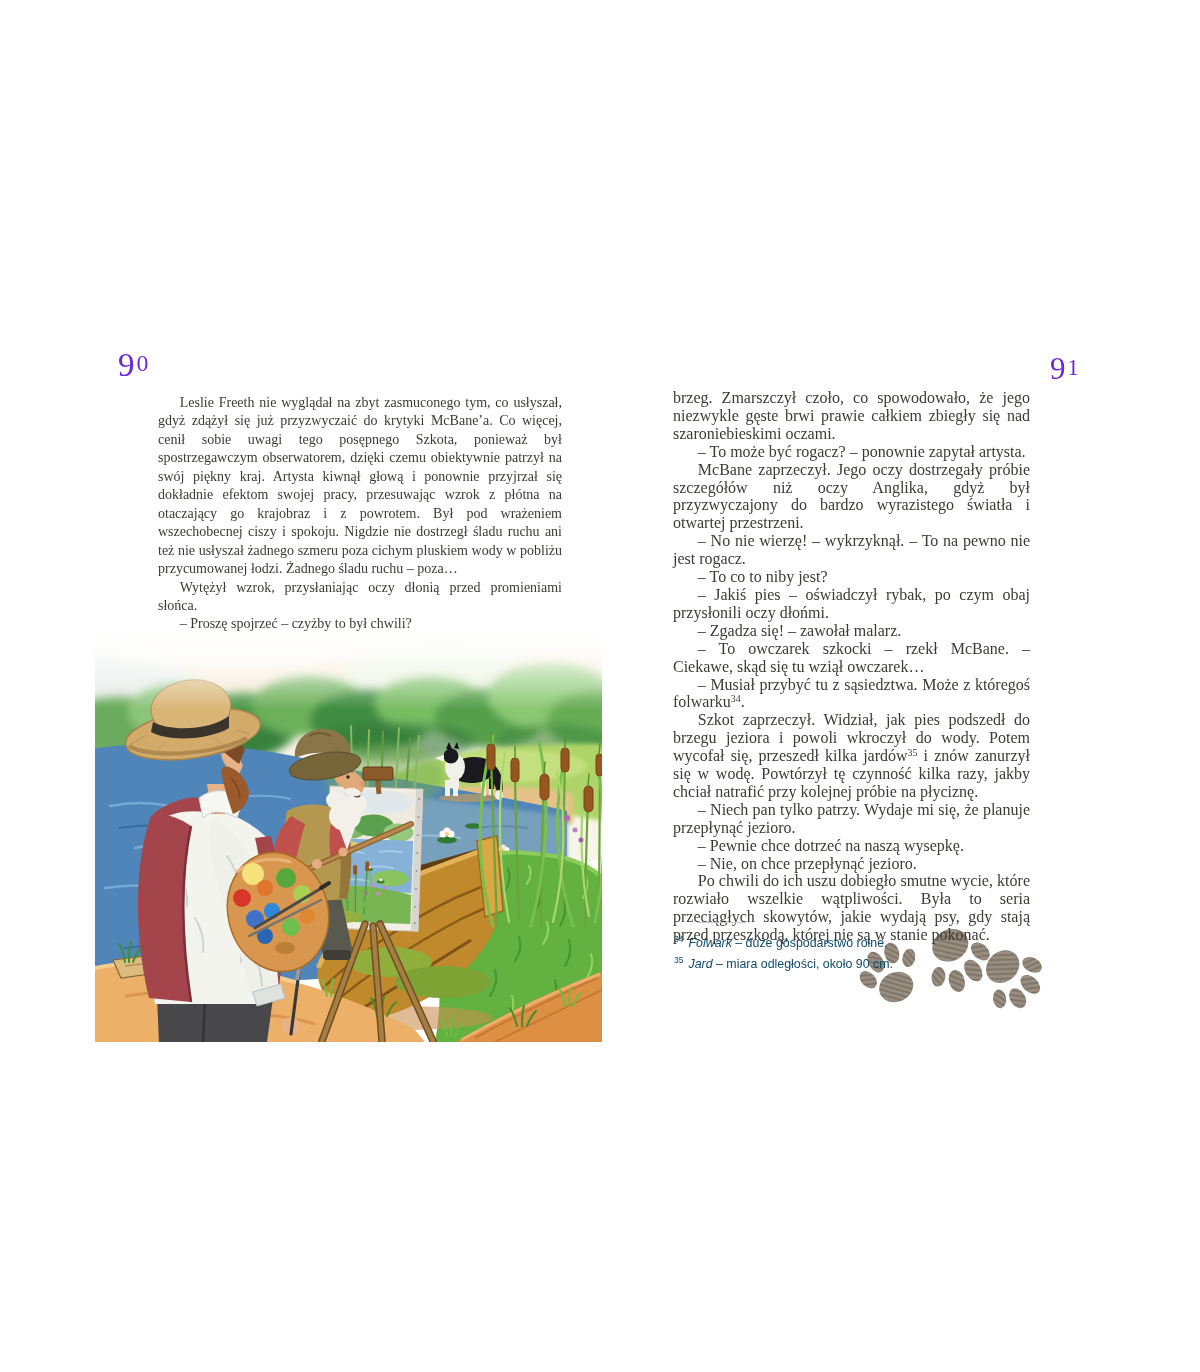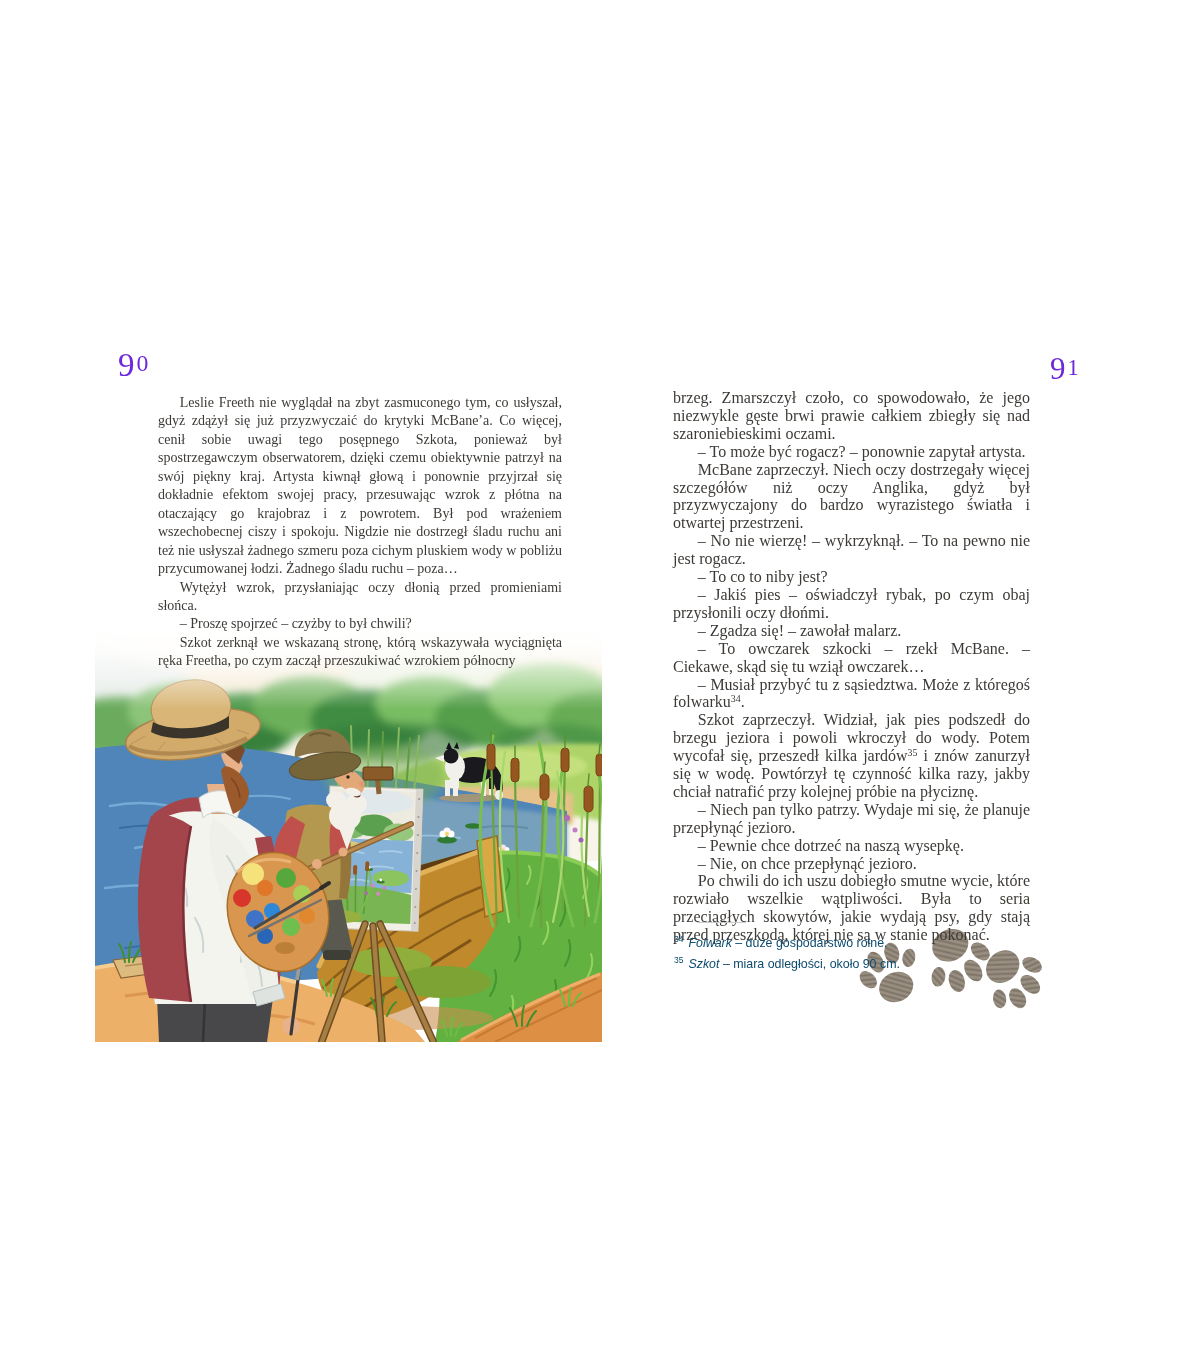--- a/index.html
+++ b/index.html
@@ -29,44 +29,43 @@
 <div class="sheet">
 
   <div class="pagenum oldstyle" style="left:118px;top:342px;"><span class="os-desc">9</span><span class="os-small">0</span></div>
 
   <div class="pagenum oldstyle" style="left:1050px;top:347px;font-size:31px;"><span class="os-desc">9</span><span class="os-small">1</span></div>
 
   <div class="textblock left-text">
       <p class="indent">Leslie Freeth nie wyglądał na zbyt zasmuconego tym, co usłyszał, gdyż zdążył się już przyzwyczaić do krytyki McBane’a. Co więcej, cenił sobie uwagi tego posępnego Szkota, ponieważ był spostrzegawczym obserwatorem, dzięki czemu obiektywnie patrzył na swój piękny kraj. Artysta kiwnął głową i ponownie przyjrzał się dokładnie efektom swojej pracy, przesuwając wzrok z płótna na otaczający go krajobraz i z powrotem. Był pod wrażeniem wszechobecnej ciszy i spokoju. Nigdzie nie dostrzegł śladu ruchu ani też nie usłyszał żadnego szmeru poza cichym pluskiem wody w pobliżu przycumowanej łodzi. Żadnego śladu ruchu – poza…</p>
       <p class="indent">Wytężył wzrok, przysłaniając oczy dłonią przed promieniami słońca.</p>
       <p class="indent">– Proszę spojrzeć – czyżby to był chwili?</p>
-      <p class="indent">Szkot zerknął we wskazaną stronę, którą wskazywała wyciągnięta ręka Freetha, po czym zaczął przeszukiwać wzrokiem północny</p>
     </div>
 
   <div class="textblock right-text">
       <p class="">brzeg. Zmarszczył czoło, co spowodowało, że jego niezwykle gęste brwi prawie całkiem zbiegły się nad szaroniebieskimi oczami.</p>
       <p class="indent">– To może być rogacz? – ponownie zapytał artysta.</p>
-      <p class="indent">McBane zaprzeczył. Niech oczy dostrzegały więcej szczegółów niż oczy Anglika, gdyż był przyzwyczajony do bardzo wyrazistego światła i otwartej przestrzeni.</p>
+      <p class="indent">McBane zaprzeczył. Jego oczy dostrzegały próbie szczegółów niż oczy Anglika, gdyż był przyzwyczajony do bardzo wyrazistego światła i otwartej przestrzeni.</p>
       <p class="indent">– No nie wierzę! – wykrzyknął. – To na pewno nie jest rogacz.</p>
       <p class="indent">– To co to niby jest?</p>
       <p class="indent">– Jakiś pies – oświadczył rybak, po czym obaj przysłonili oczy dłońmi.</p>
       <p class="indent">– Zgadza się! – zawołał malarz.</p>
       <p class="indent">– To owczarek szkocki – rzekł McBane. – Ciekawe, skąd się tu wziął owczarek…</p>
       <p class="indent">– Musiał przybyć tu z sąsiedztwa. Może z któregoś folwarku<sup>34</sup>.</p>
       <p class="indent">Szkot zaprzeczył. Widział, jak pies podszedł do brzegu jeziora i powoli wkroczył do wody. Potem wycofał się, przeszedł kilka jardów<sup>35</sup> i znów zanurzył się w wodę. Powtórzył tę czynność kilka razy, jakby chciał natrafić przy kolejnej próbie na płyciznę.</p>
       <p class="indent">– Niech pan tylko patrzy. Wydaje mi się, że planuje przepłynąć jezioro.</p>
       <p class="indent">– Pewnie chce dotrzeć na naszą wysepkę.</p>
       <p class="indent">– Nie, on chce przepłynąć jezioro.</p>
       <p class="indent">Po chwili do ich uszu dobiegło smutne wycie, które rozwiało wszelkie wątpliwości. Była to seria przeciągłych skowytów, jakie wydają psy, gdy stają przed przeszkodą, której nie są w stanie pokonać.</p>
     </div>
 
   <div class="footnotes">
     <div class="fn-rule"></div>
     <div><sup class="fn-marker">34</sup><span class="fn-term">Folwark</span><span> – duże gospodarstwo rolne.</span></div>
-    <div><sup class="fn-marker">35</sup><span class="fn-term">Szkot</span><span> – miara odległości, około 90 cm.</span></div>
+    <div><sup class="fn-marker">35</sup><span class="fn-term">Jard</span><span> – miara odległości, około 90 cm.</span></div>
   </div>
 
   <svg class="illus" width="507" height="416" viewBox="0 0 507 416" aria-hidden="true">
     <defs>
       <filter id="b2" x="-30%" y="-30%" width="160%" height="160%">
           <feGaussianBlur stdDeviation="2"></feGaussianBlur>
         </filter>
       <filter id="b4" x="-40%" y="-40%" width="180%" height="180%">
           <feGaussianBlur stdDeviation="4"></feGaussianBlur>
         </filter>

